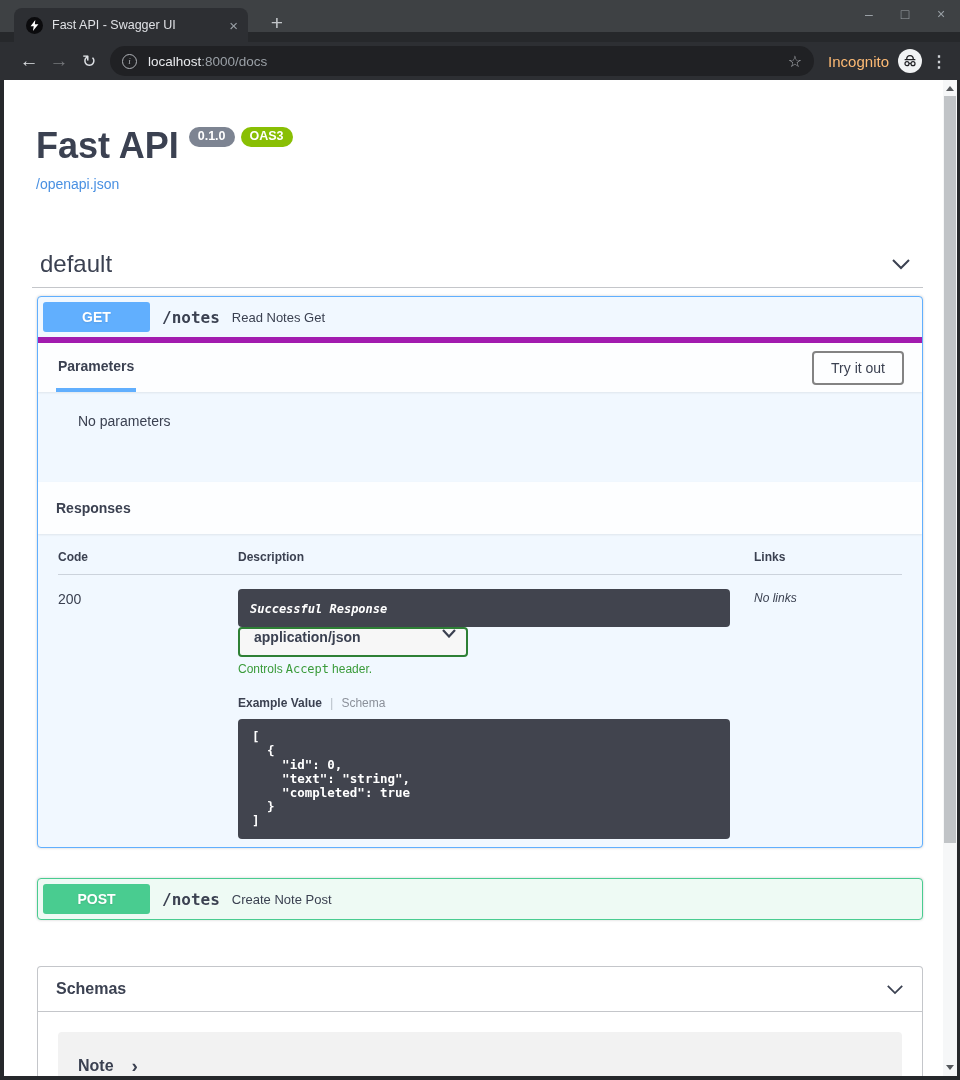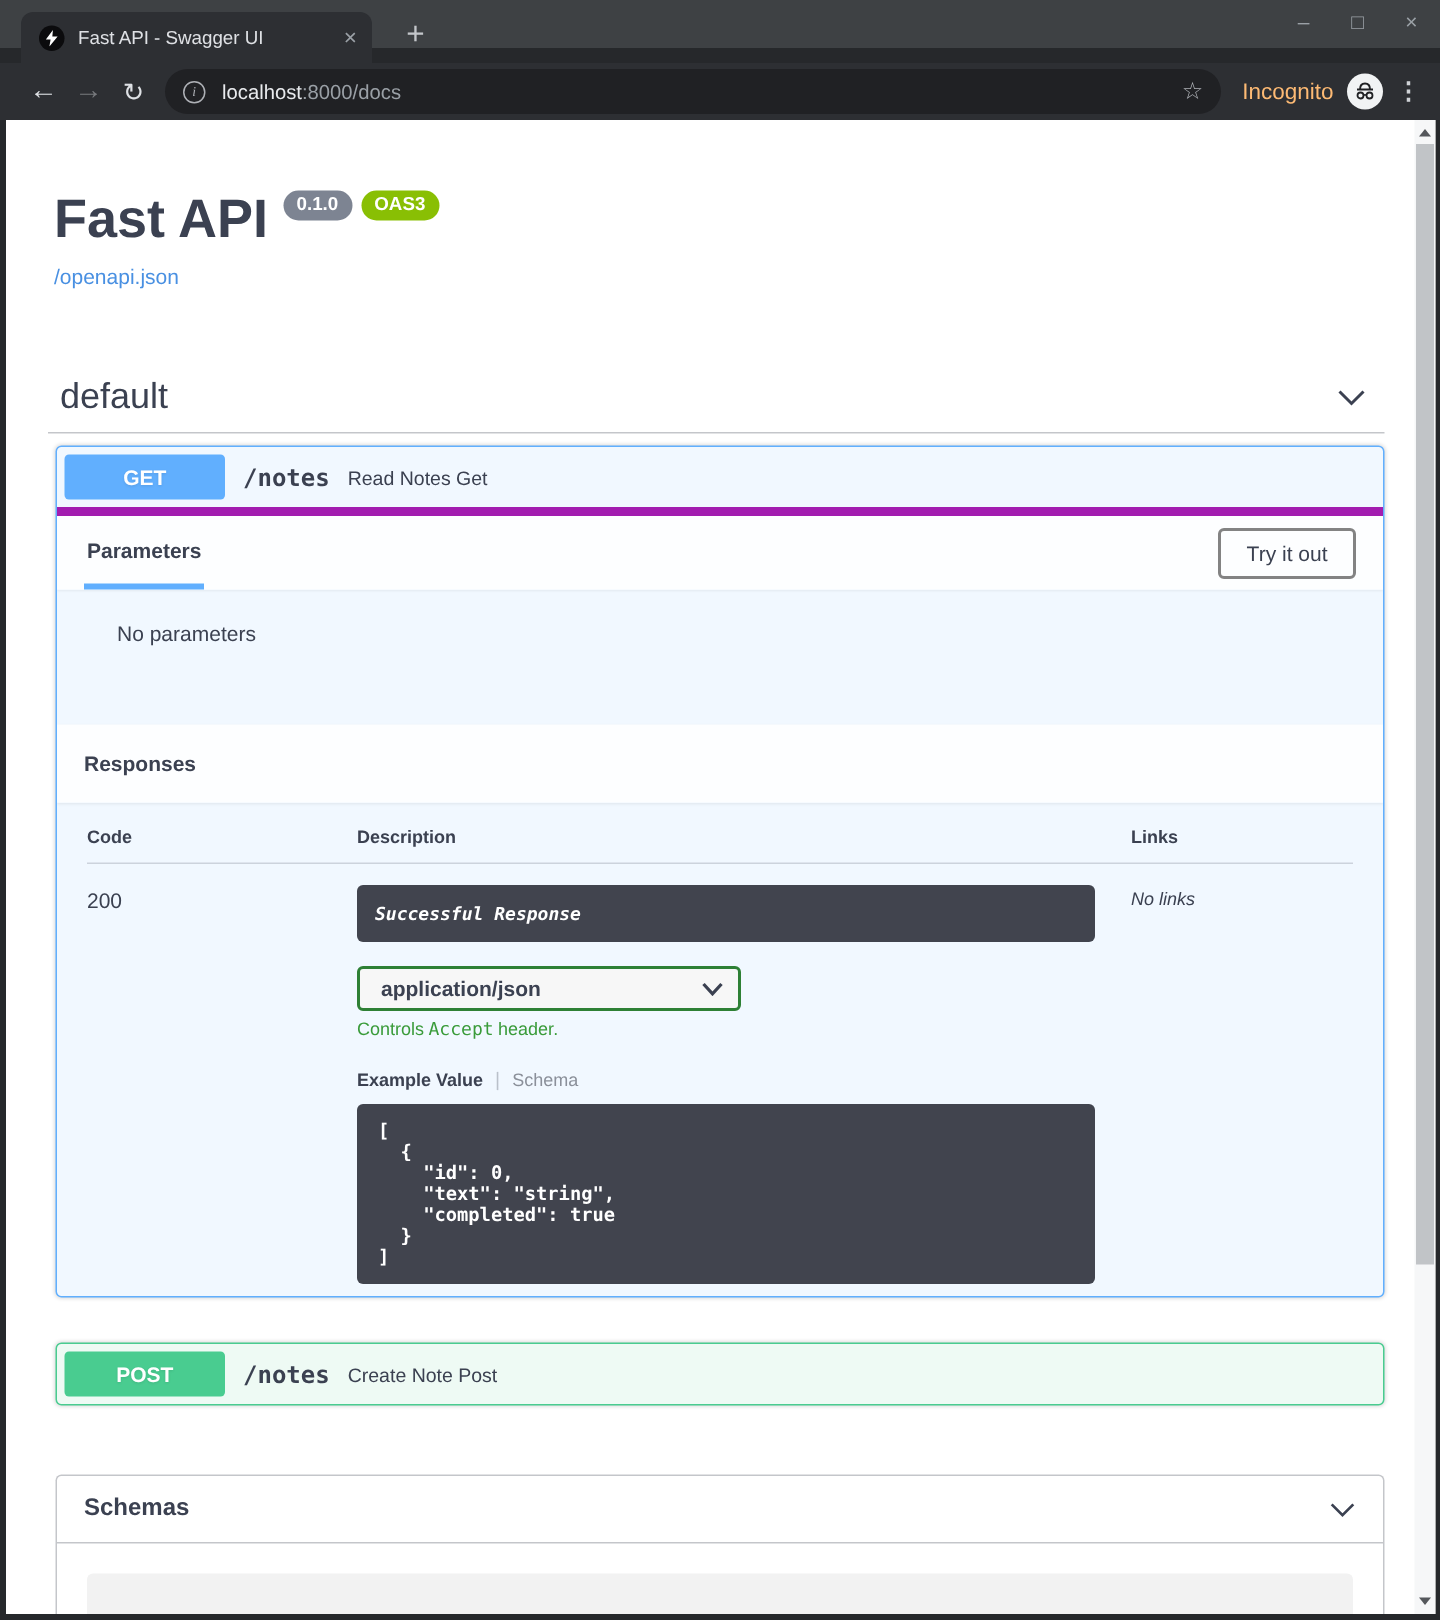--- a/index.html
+++ b/index.html
@@ -94,22 +94,22 @@
   .rt-row { display:flex; }
   .col-code { width:180px; flex:none; }
   .col-desc { flex:1; min-width:0; }
   .col-links { width:148px; flex:none; }
   .rt-row .col-code { font-size:14px; padding-top:16px; }
   .rt-row .col-links { font-size:12px; font-style:italic; padding-top:16px; color:#3b4151; }
 
   .resp-desc-box { margin-top:14px; background:#41444e; border-radius:4px; padding:10px 12px; width:492px; }
   .resp-desc-box span { font-family:"DejaVu Sans Mono", monospace; font-size:12px; font-weight:700; font-style:italic; color:#fff; }
 
-  .media-select { margin-top:16px; width:256px; height:30px; background:#f7f7f7; border:2px solid #2e8035; border-radius:4px;
-                  display:flex; align-items:center; justify-content:space-between; padding:0 10px 0 14px; }
+  .media-select { width:230px; height:30px; background:#f7f7f7; border:2px solid #2e8035; border-radius:4px;
+                  display:flex; align-items:flex-start; justify-content:space-between; padding:0 10px 0 14px; }
   .media-select .val { font-size:14px; font-weight:700; color:#3b4151; }
   .accept-note { margin-top:5px; font-size:12px; color:#3a9b3a; }
   .accept-note code { font-family:"DejaVu Sans Mono", monospace; font-size:12px; padding:0 3px; }
 
   .model-tabs { margin-top:19px; display:flex; align-items:center; font-size:12px; }
   .model-tabs .active { font-weight:700; color:#3b4151; }
   .model-tabs .divider { color:rgba(59,65,81,.3); margin:0 8px; font-size:13px; }
   .model-tabs .inactive { color:#8b909a; }
 
   .code-block { margin-top:9px; background:#41444e; border-radius:4px; padding:11px 14px; width:492px; }

